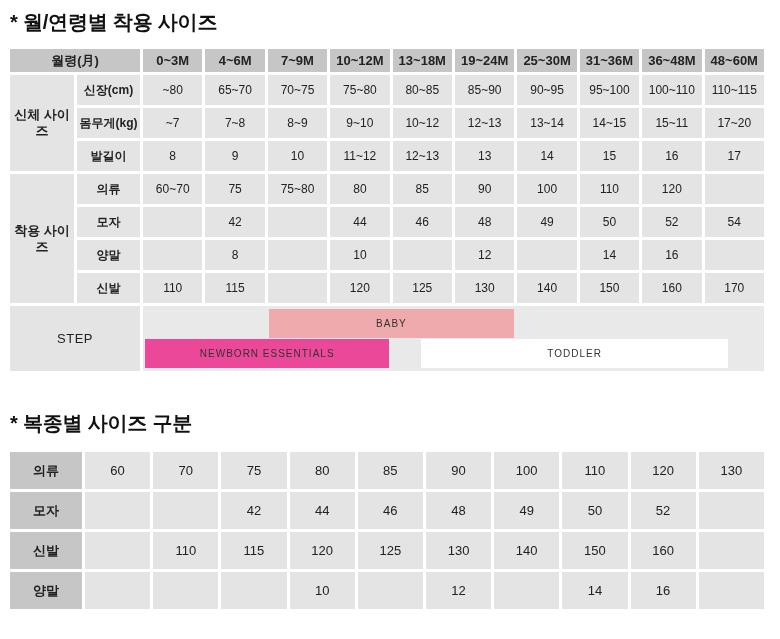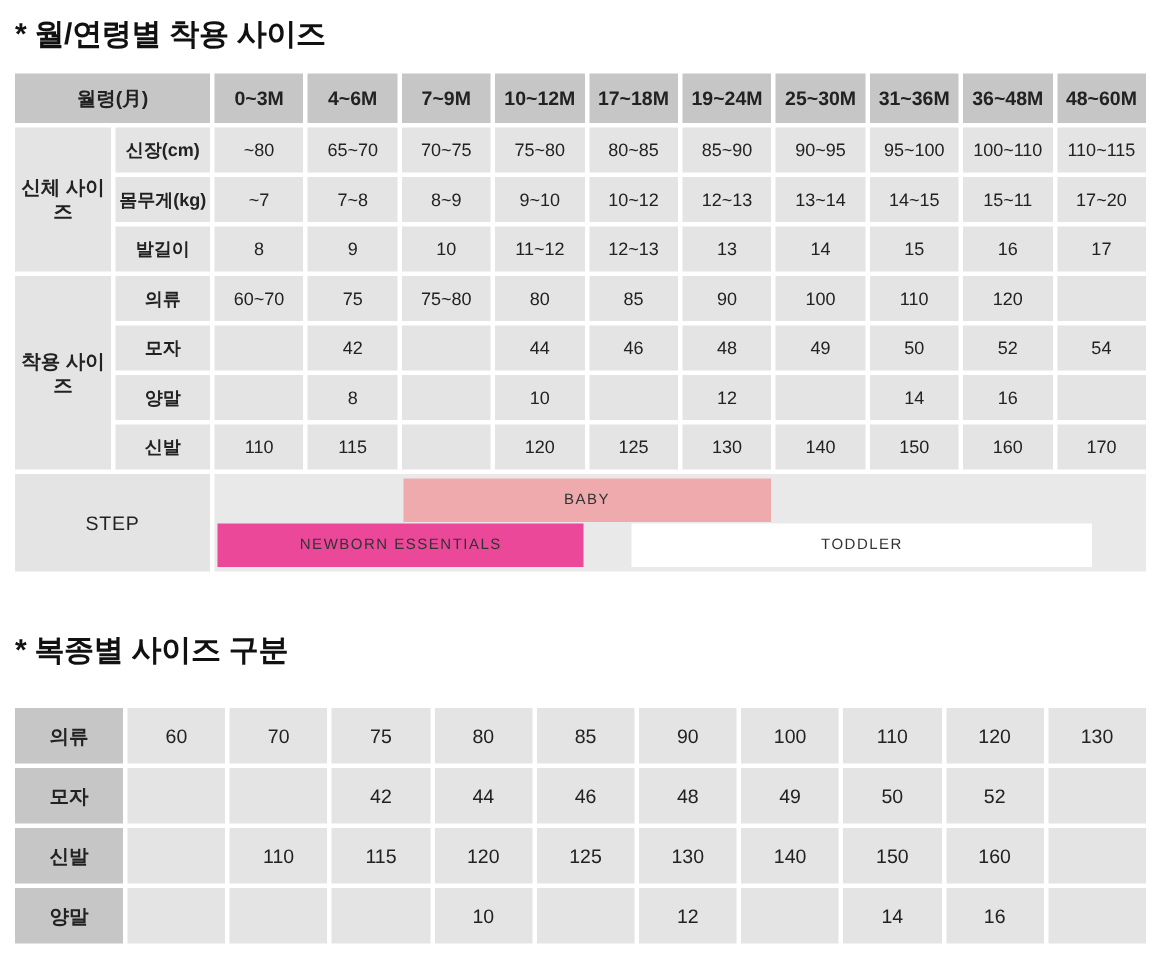--- a/index.html
+++ b/index.html
@@ -18,40 +18,40 @@
   }
   .section-title {
     font-size: 20px;
     font-weight: bold;
     color: #111111;
     margin: 5px 0 10px 3px;
     letter-spacing: -0.2px;
   }
   .section-title.second {
     margin-top: 36px;
-    margin-bottom: 22px;
+    margin-bottom: 12px;
   }
   table {
     border-collapse: separate;
     border-spacing: 3px;
     table-layout: fixed;
   }
   .t1 { width: 760px; }
   .t1 th, .t1 td {
     background: #e4e4e4;
     text-align: center;
     vertical-align: middle;
     padding: 0;
     font-size: 12px;
     overflow: hidden;
     white-space: nowrap;
   }
   .t1 tr.hdr th {
     background: #c6c6c6;
-    height: 33px;
+    height: 23px;
     font-weight: bold;
     font-size: 13px;
   }
   .t1 td { height: 30px; }
   .t1 td.glabel {
     font-weight: bold;
     font-size: 13px;
     white-space: normal;
     line-height: 16px;
     padding: 0 4px;
@@ -109,21 +109,21 @@
         <col style="width:63px">
         <col span="10">
     </colgroup>
     <tbody>
       <tr class="hdr">
         <th colspan="2">월령(月)</th>
         <th>0~3M</th>
           <th>4~6M</th>
           <th>7~9M</th>
           <th>10~12M</th>
-          <th>17~18M</th>
+          <th>13~18M</th>
           <th>19~24M</th>
           <th>25~30M</th>
           <th>31~36M</th>
           <th>36~48M</th>
           <th>48~60M</th>
       </tr>
       <tr>
         <td class="glabel" rowspan="3">신체 사이즈</td>
         <td class="rlabel">신장(cm)</td>
         <td>~80</td>

